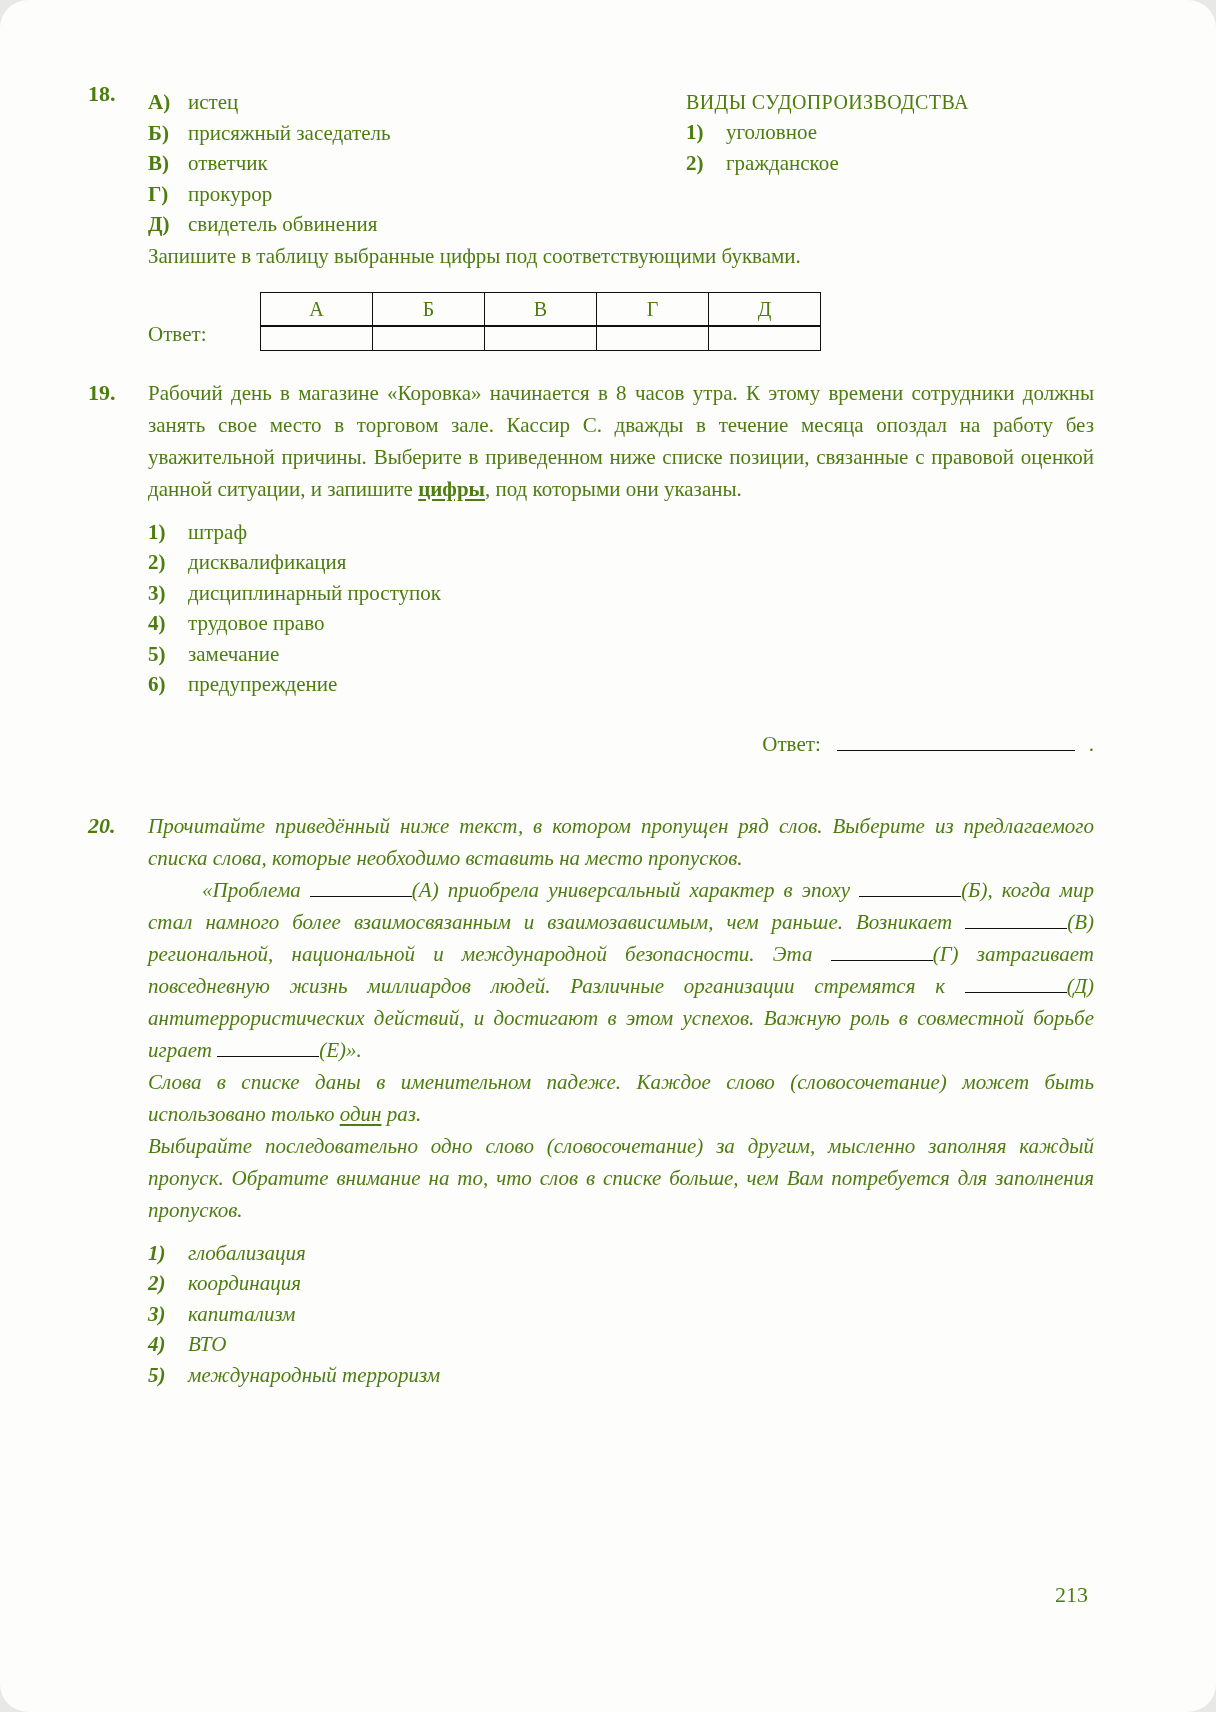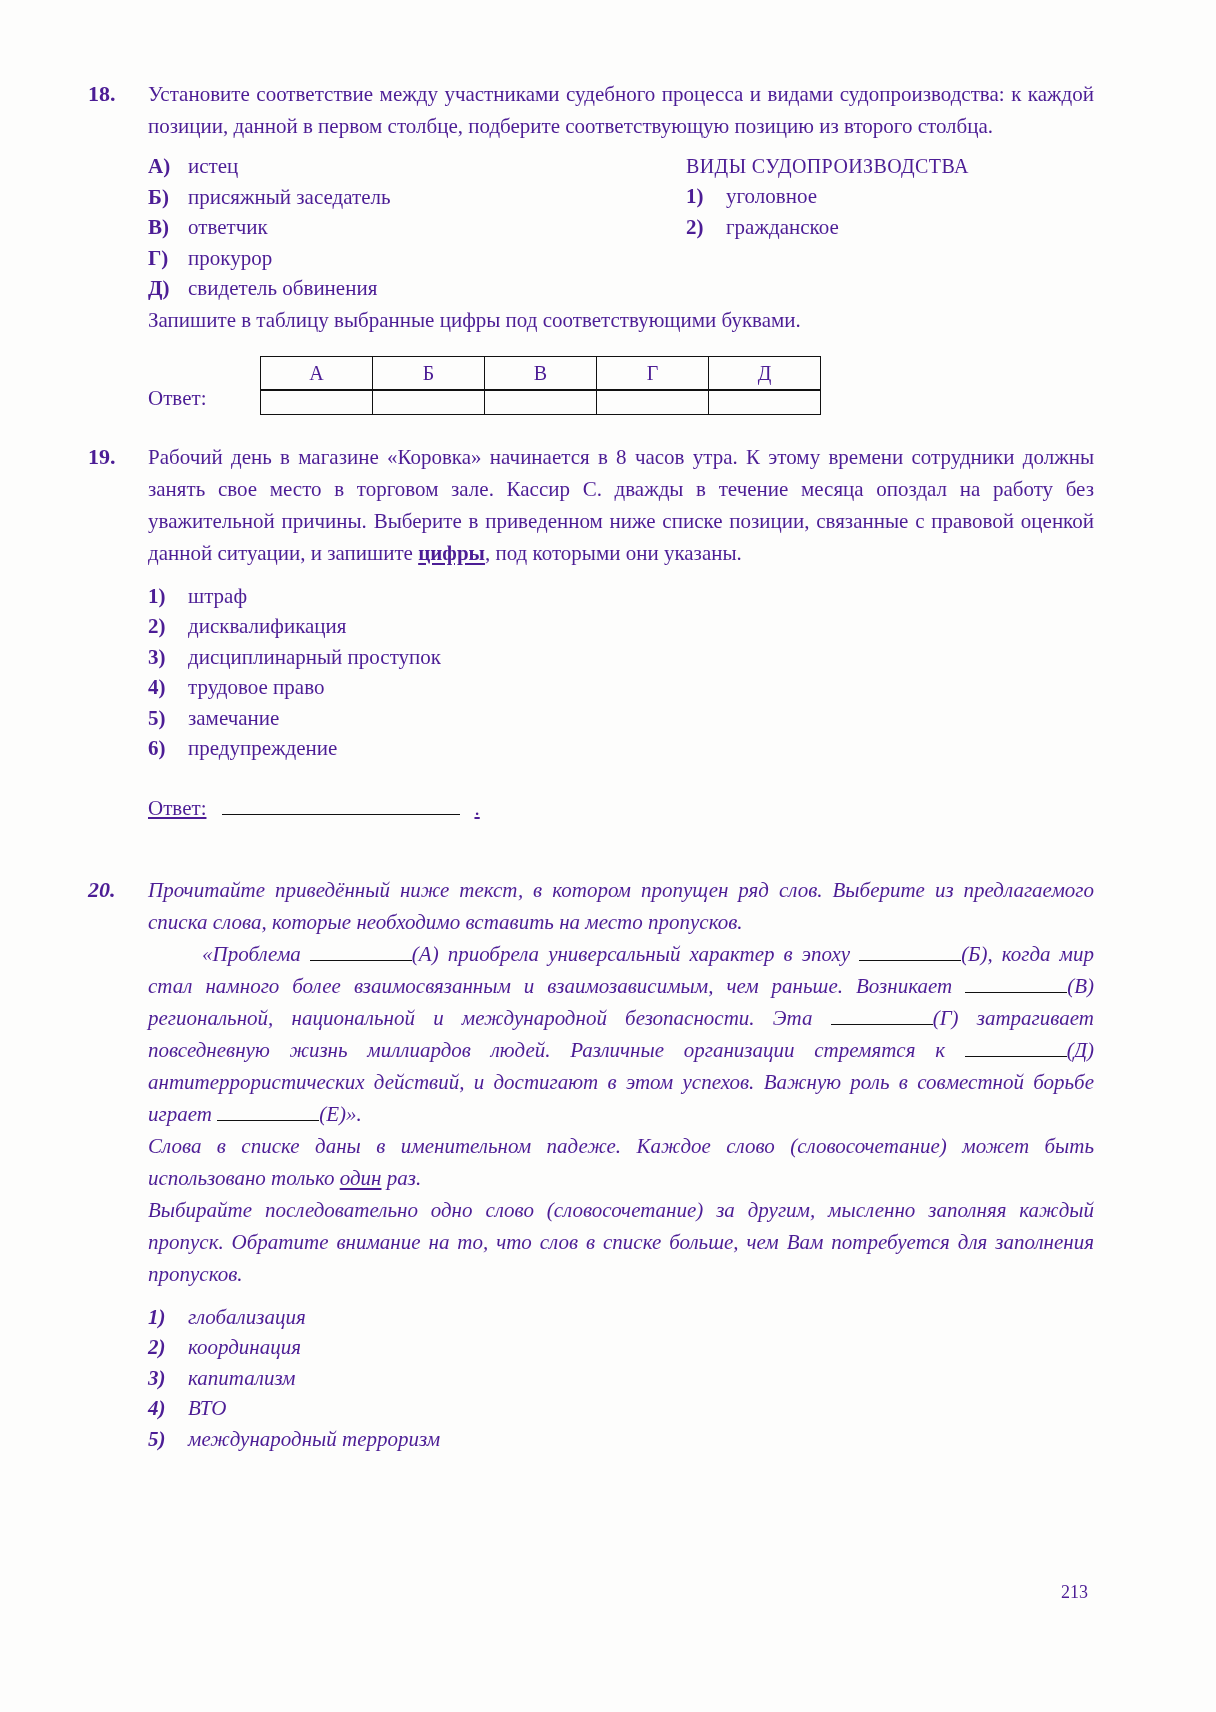--- a/index.html
+++ b/index.html
@@ -1,23 +1,24 @@
 <!DOCTYPE html>
 <html lang="ru"><head>
 <meta charset="utf-8">
 <style>
   html,body { margin:0; padding:0; background:#e8e8e8; }
   .page {
     position:relative;
     width:1216px; height:1712px;
     margin:0 auto;
     background:#fdfdfc;
-    color:#4c1d95;
+    color:#4d7c0f;
     font-family:"Liberation Serif", serif;
     overflow:hidden;
+    border-radius:28px;
   }
   .content { padding:78px 122px 0 88px; }
 
   .q { display:flex; }
   .qnum {
     flex:none; width:60px;
     font-weight:700; font-size:22px; line-height:32px;
   }
   .qbody { flex:1; font-size:21px; line-height:32px; text-align:justify; }
   .qbody p { margin:0; }
@@ -46,53 +47,52 @@
   table.ans td { height:23px; }
 
   .q19 { margin-top:26px; }
   .q20 { margin-top:50px;font-style:italic; }
 
   .num-list { margin-top:12px; text-align:left; }
 
   .bu { font-weight:700; text-decoration:underline; text-underline-offset:3px; }
   .u  { text-decoration:underline; text-underline-offset:3px; }
 
-  .ans-line { margin-top:28px; text-align:left; white-space:nowrap;text-decoration:underline; }
+  .ans-line { margin-top:28px; text-align:right; white-space:nowrap; }
   .blank-line {
     display:inline-block; width:238px;
     border-bottom:1.7px solid #111;
     height:1.05em; margin-left:16px; vertical-align:baseline;
   }
   .ans-period { margin-left:14px; }
 
   .quote { margin-top:12px; text-indent:54px; }
   .blank {
     display:inline-block; width:102px;
     border-bottom:1.6px solid #111;
     height:0.95em; vertical-align:baseline;
   }
 
   .note { margin-top:12px; }
   .terms-label { margin-top:20px; text-align:left; }
 
   .page-number {
     position:absolute; right:128px; top:1582px;
-    font-size:18px; font-weight:400;
+    font-size:22px; font-weight:400;
   }
 </style>
 </head>
 <body>
 
 <div class="page">
   <div class="content">
 
     <div class="q">
       <div class="qnum">18.</div>
       <div class="qbody">
-        <p>Установите соответствие между участниками судебного процесса и видами судопроизводства: к каждой позиции, данной в первом столбце, подберите соответствующую позицию из второго столбца.</p>
 
         <div class="match">
           <div class="col-left">
             <div class="opt">
               <span class="opt-marker">А)</span>
               <span class="opt-text">истец</span>
             </div>
             <div class="opt">
               <span class="opt-marker">Б)</span>
               <span class="opt-text">присяжный заседатель</span>

